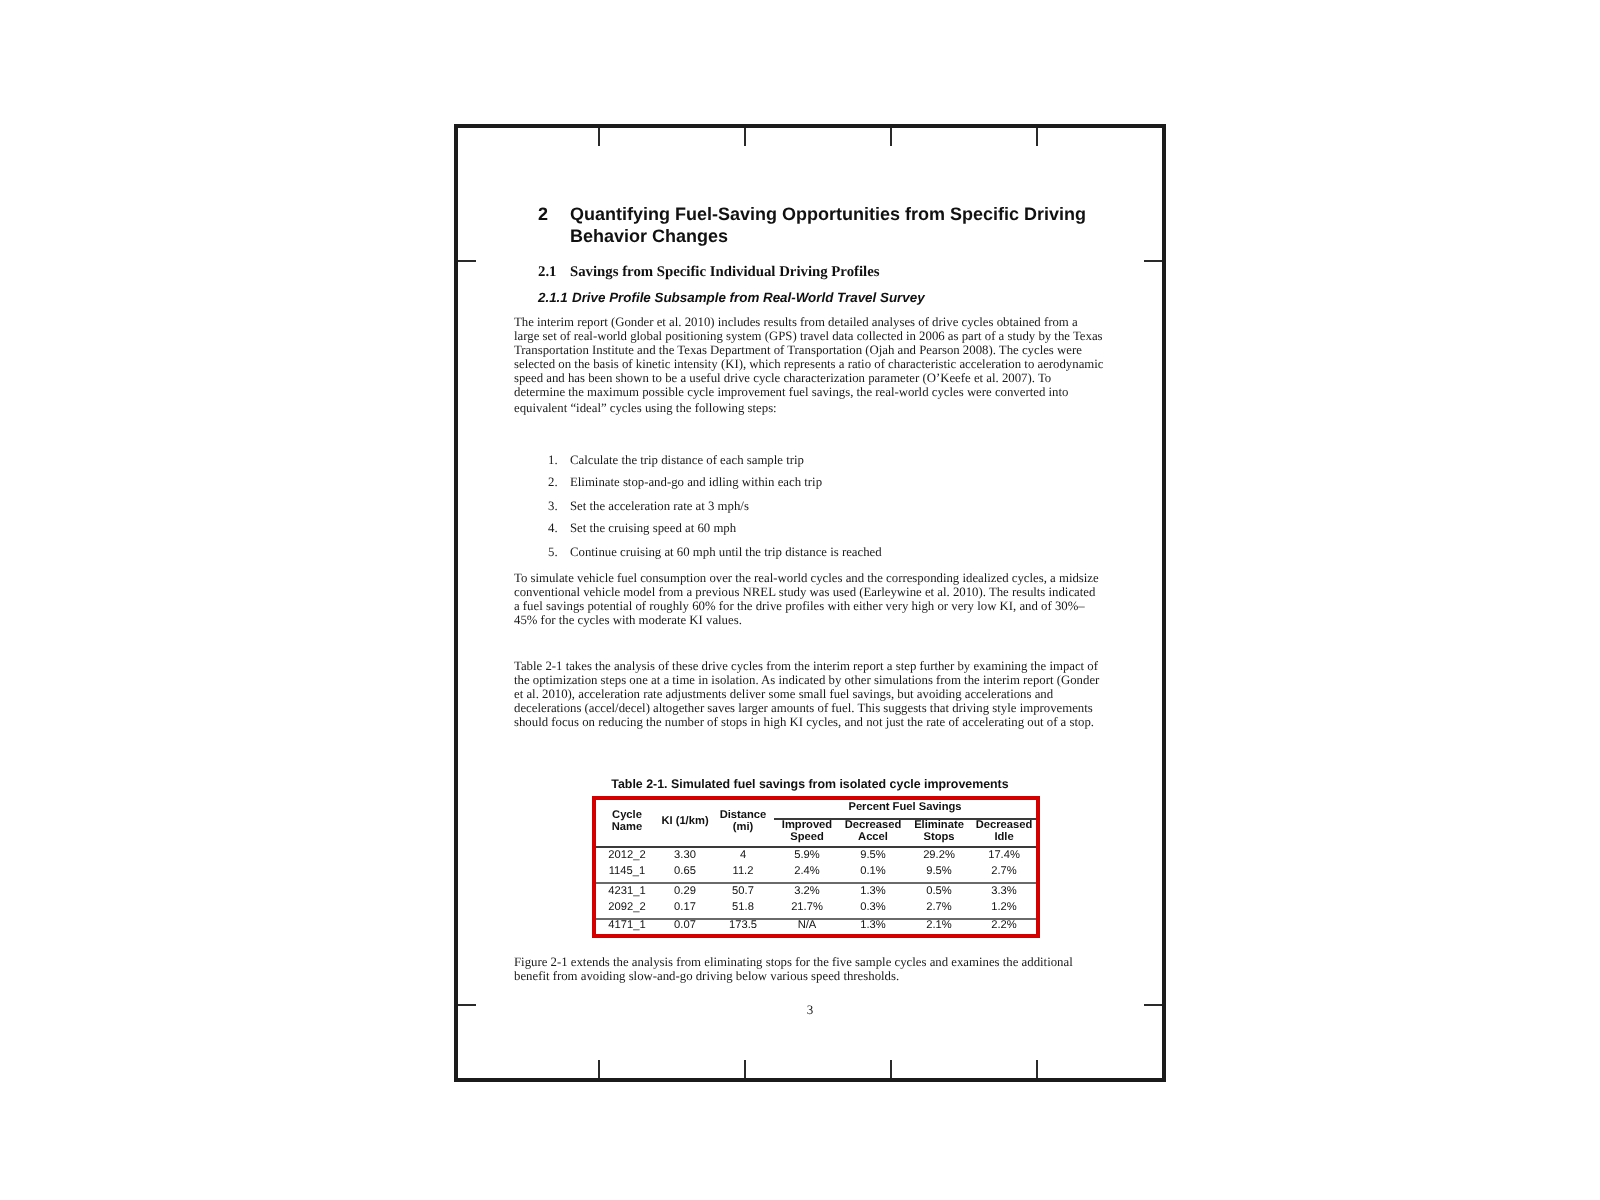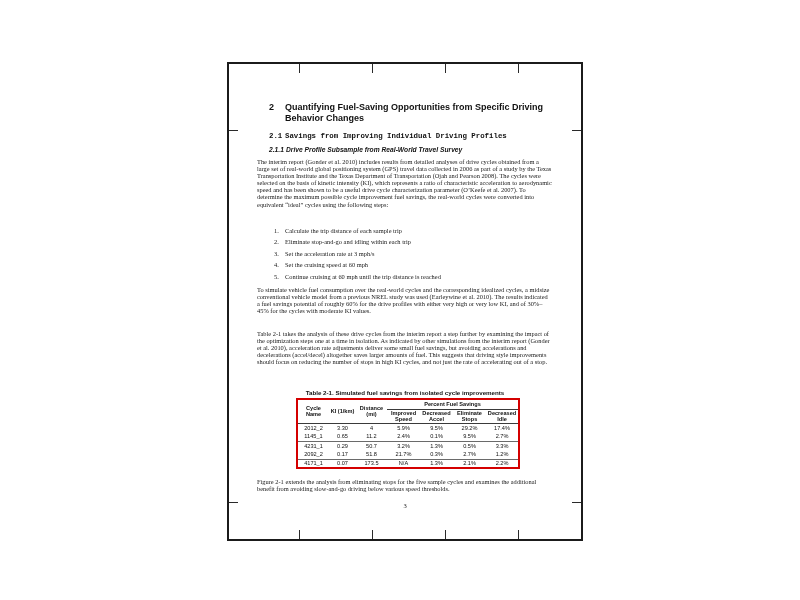--- a/index.html
+++ b/index.html
@@ -17,21 +17,21 @@
   .tick.h { height:1px; width:9px; }
 
   .h1 {
     position:absolute; left:40px; right:24px; top:38px; display:flex;
     font-family:"Liberation Sans", sans-serif; font-weight:bold;
     font-size:9px; line-height:10.5px; color:#111;
   }
   .h1 .num { width:16px; flex:none; }
   .h2 {
     position:absolute; left:40px; right:24px; top:68px; display:flex;
-    font-family:Liberation Mono, monospace; font-weight:bold;
+    font-family:Liberation Serif, serif; font-weight:bold;
     font-size:7.4px; line-height:8px; color:#111;align-items:center;
   }
   .h2 .num { width:16px; flex:none; }
   .h3 {
     position:absolute; left:40px; right:24px; top:82px; display:flex;
     font-family:"Liberation Sans", sans-serif; font-weight:bold; font-style:italic;
     font-size:6.7px; line-height:7.4px; color:#111;
   }
   .h3 .num { width:17px; flex:none; }
 
@@ -90,21 +90,21 @@
   <div class="tick h" style="top:438px; left:0;"></div>
   <div class="tick h" style="top:66px;  right:0;"></div>
   <div class="tick h" style="top:438px; right:0;"></div>
 
   <div class="h1">
     <span class="num">2</span>
     <span>Quantifying Fuel-Saving Opportunities from Specific Driving Behavior Changes</span>
   </div>
   <div class="h2">
     <span class="num">2.1</span>
-    <span>Savings from Improving Individual Driving Profiles</span>
+    <span>Savings from Specific Individual Driving Profiles</span>
   </div>
   <div class="h3">
     <span class="num">2.1.1</span>
     <span>Drive Profile Subsample from Real-World Travel Survey</span>
   </div>
 
   <div class="para p1">The interim report (Gonder et al. 2010) includes results from detailed analyses of drive cycles obtained from a large set of real-world global positioning system (GPS) travel data collected in 2006 as part of a study by the Texas Transportation Institute and the Texas Department of Transportation (Ojah and Pearson 2008). The cycles were selected on the basis of kinetic intensity (KI), which represents a ratio of characteristic acceleration to aerodynamic speed and has been shown to be a useful drive cycle characterization parameter (O’Keefe et al. 2007). To determine the maximum possible cycle improvement fuel savings, the real-world cycles were converted into equivalent “ideal” cycles using the following steps:</div>
 
   <div class="steps">
     <div class="step">

